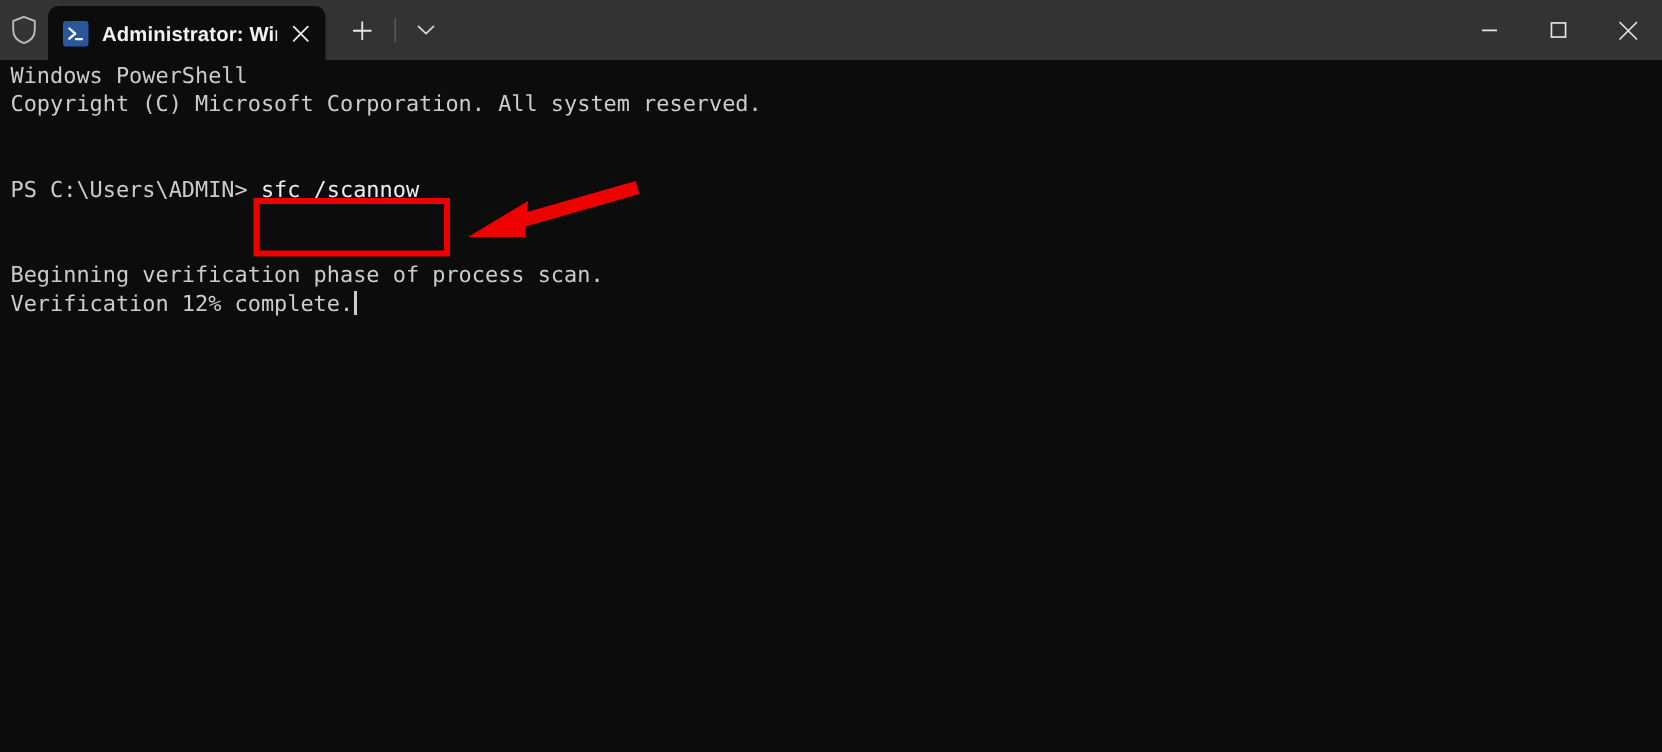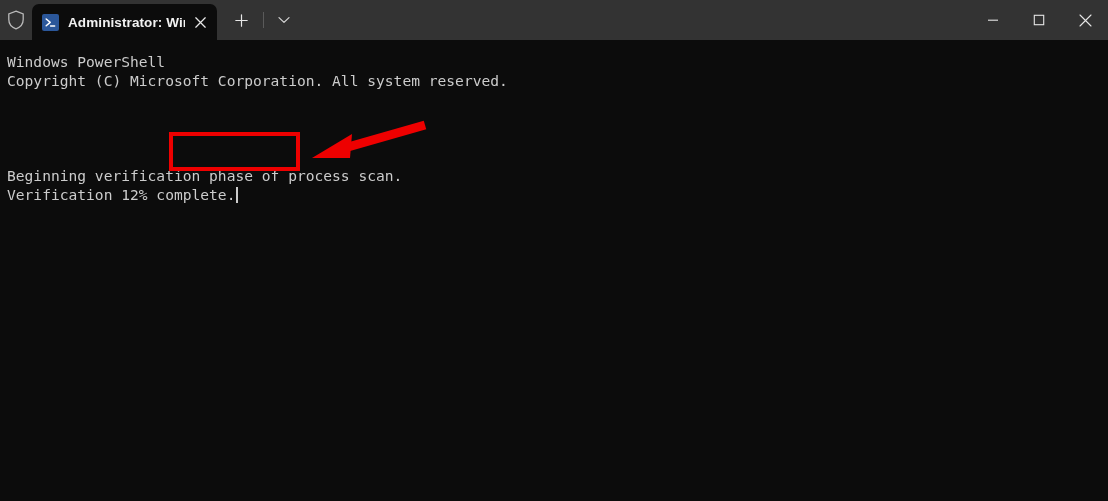--- a/index.html
+++ b/index.html
@@ -128,21 +128,21 @@
   }
   .wc-btn svg { display: block; }
 
   
   .terminal {
     position: absolute;
     left: 0; top: 40px;
     width: 1108px;
     height: 461px;
     background: #0c0c0c;
-    padding: 12px 0 0 7px;
+    padding: 1px 0 0 7px;
     box-sizing: border-box;
   }
   .tline {
     color: #cccccc;
     font-family: "DejaVu Sans Mono", monospace;
     font-size: 14.6px;
     line-height: 19px;
     height: 19px;
     white-space: pre;
     letter-spacing: 0px;
@@ -261,20 +261,24 @@
     </div>
   </div>
 
   <div class="terminal">
 
     <div class="tline">Windows PowerShell</div>
     <div class="tline">Copyright (C) Microsoft Corporation. All system reserved.</div>
     <div class="tline blank"></div>
     <div class="tline blank"></div>
 
+    <div class="promptrow">
+      <span class="prompt-text">PS C:\Users\ADMIN&gt; </span>
+      <span class="cmd-text">sfc /scannow</span>
+    </div>
 
     <div class="tline blank"></div>
     <div class="tline blank"></div>
     <div class="tline">Beginning verification phase of process scan.</div>
     <div class="tline"><span>Verification 12% complete.</span><span class="cursor"></span></div>
   </div>
 
   <div class="anno-box"></div>
 
   <div class="anno-arrow">

